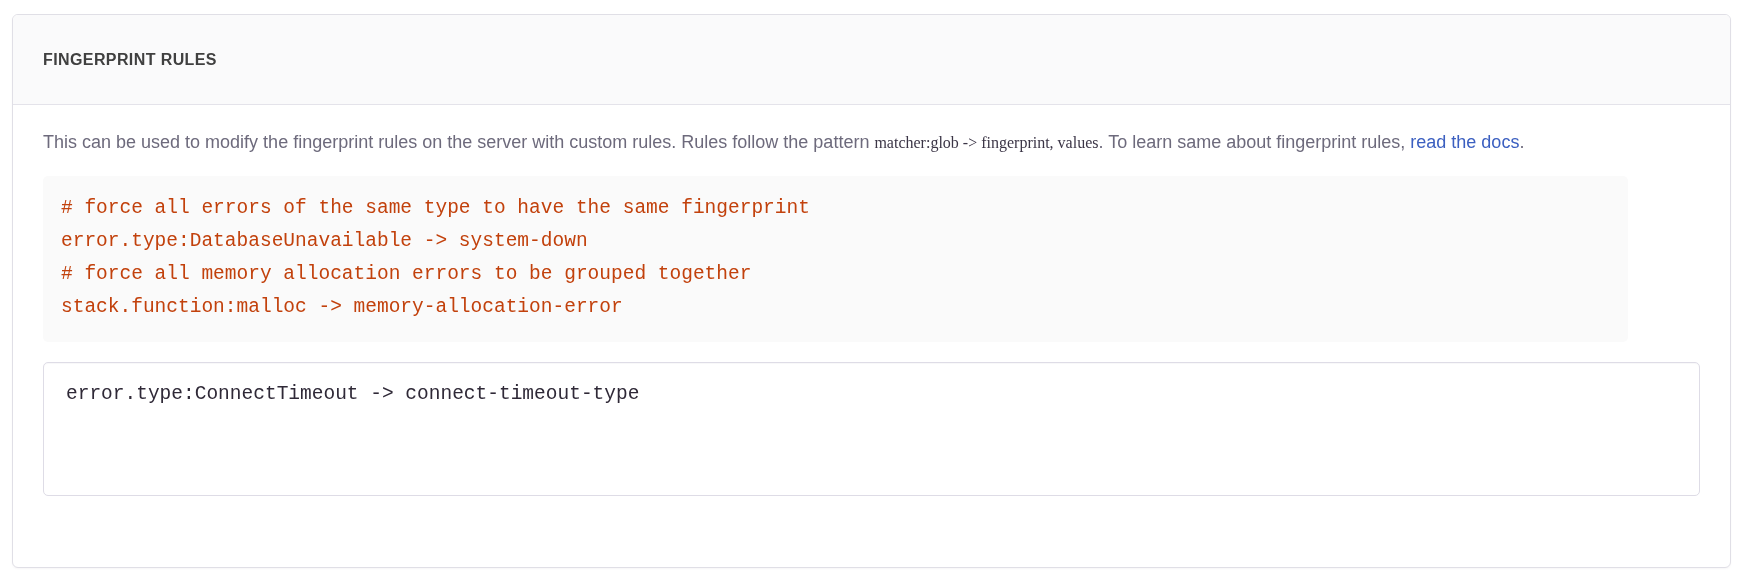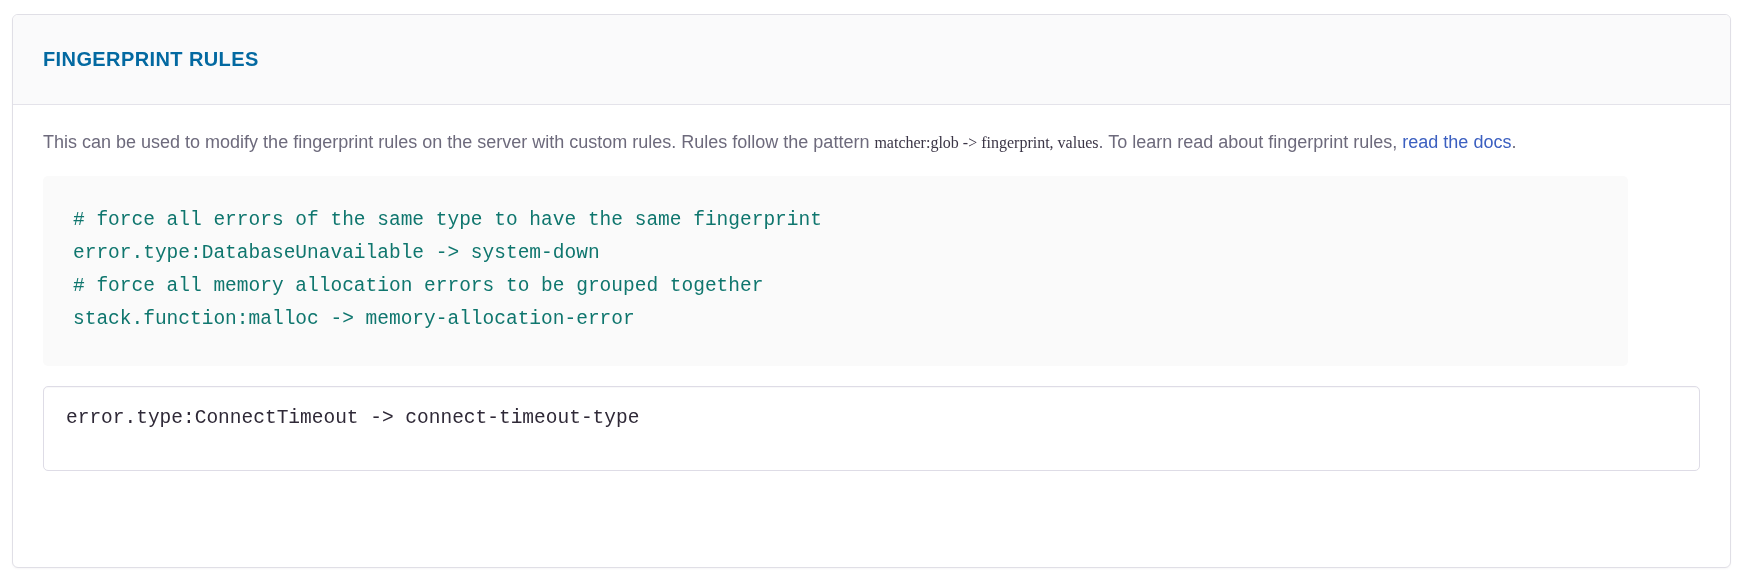--- a/index.html
+++ b/index.html
@@ -33,24 +33,24 @@
     height: 90px;
     box-sizing: border-box;
     background: #fafafb;
     border-bottom: 1px solid #e4e3ea;
     display: flex;
     align-items: center;
     padding: 0 30px;
   }
 
   .panel-title {
-    font-size: 20px;
+    font-size: 16px;
     font-weight: bold;
     letter-spacing: 0.4px;
-    color: #0369a1;
+    color: #404040;
     text-transform: uppercase;
     margin: 0;
   }
 
   .panel-body {
     padding: 22px 30px 0 30px;
   }
 
   .description {
     font-size: 18px;
@@ -77,32 +77,32 @@
   .code-block {
     background: #fafafa;
     border-radius: 5px;
     padding: 16px 18px 18px 18px;
     margin: 0 0 20px 0;
     width: 1585px;
     box-sizing: border-box;
   }
 
   .code-block pre {
-    margin: 12px;
+    margin: 0;
     font-family: "Liberation Mono", "DejaVu Sans Mono", monospace;
     font-size: 19.5px;
     line-height: 33px;
-    color: #0f766e;
+    color: #c2410c;
     white-space: pre;
   }
 
   .rules-textarea {
     display: block;
     width: 1657px;
-    height: 85px;
+    height: 134px;
     box-sizing: border-box;
     padding: 16px 22px;
     background: #ffffff;
     border: 1px solid #dedce6;
     border-radius: 5px;
     font-family: "Liberation Mono", "DejaVu Sans Mono", monospace;
     font-size: 19.5px;
     line-height: 30px;
     color: #2f2937;
     resize: none;
@@ -116,21 +116,21 @@
 
 <div class="panel">
 
   <div class="panel-header">
     <h2 class="panel-title">FINGERPRINT RULES</h2>
   </div>
 
   <div class="panel-body">
 
     <p class="description">
-      <span>This can be used to modify the fingerprint rules on the server with custom rules. Rules follow the pattern </span><code class="inline-code">matcher:glob -&gt; fingerprint, values</code><span>. To learn read about fingerprint rules, </span><a class="doc-link" href="#">read the docs</a><span>.</span>
+      <span>This can be used to modify the fingerprint rules on the server with custom rules. Rules follow the pattern </span><code class="inline-code">matcher:glob -&gt; fingerprint, values</code><span>. To learn same about fingerprint rules, </span><a class="doc-link" href="#">read the docs</a><span>.</span>
     </p>
 
     <div class="code-block">
       <pre># force all errors of the same type to have the same fingerprint
 error.type:DatabaseUnavailable -&gt; system-down
 # force all memory allocation errors to be grouped together
 stack.function:malloc -&gt; memory-allocation-error</pre>
     </div>
 
     <textarea class="rules-textarea" spellcheck="false" placeholder="error.type:ConnectTimeout -&gt; connect-timeout-type" style="">error.type:ConnectTimeout -&gt; connect-timeout-type</textarea>

